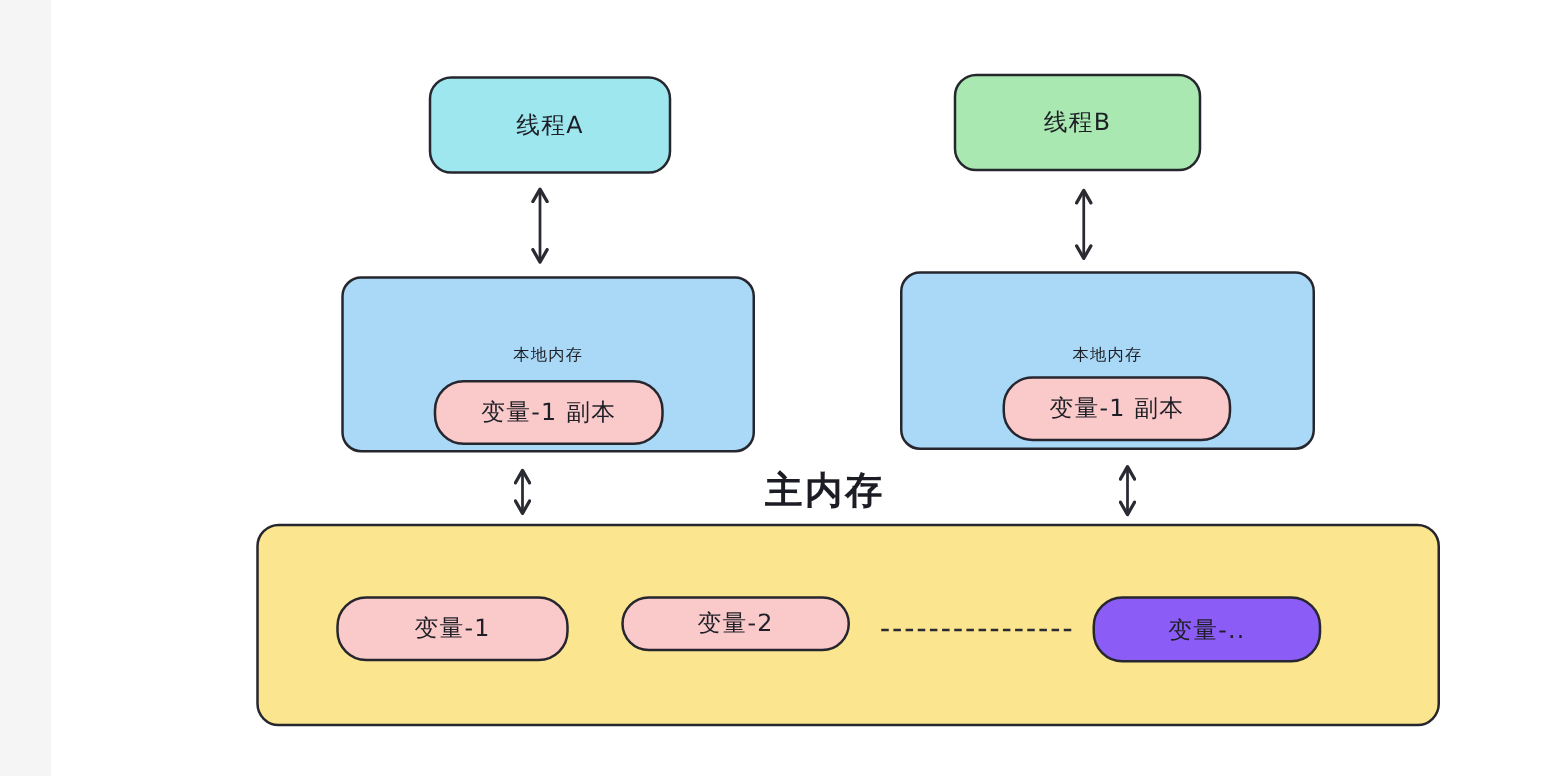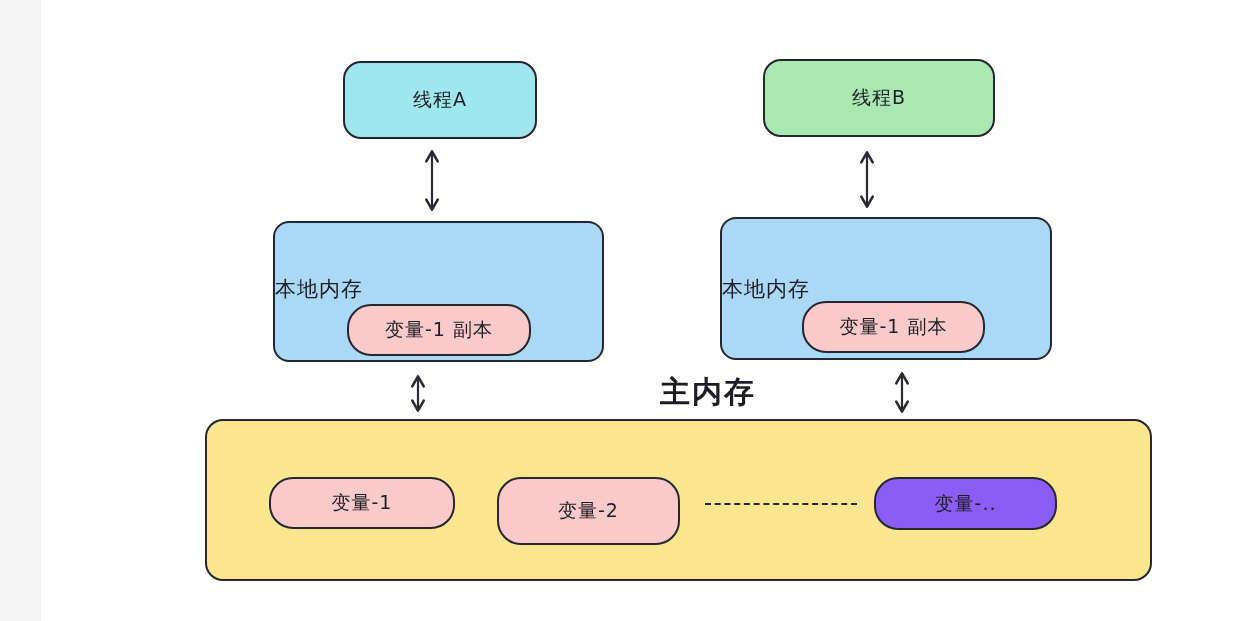--- a/index.html
+++ b/index.html
@@ -28,34 +28,33 @@
     align-items: center;
     justify-content: center;
     font-size: 19px;
     letter-spacing: 1px;
   }
   .thread-box { border-radius: 18px; }
   .memory-box { border-radius: 16px; display: block; }
   .memory-label {
     position: absolute;
     left: 0; width: 100%;
-    text-align: left;
-    font-size: 21px;
+    text-align: center;
+    font-size: 13px;
     color: #1e1f26;
     letter-spacing: 1px;
   }
   .pink-box { border-radius: 24px; font-weight: 500; }
   .main-box { border-radius: 18px; display: block; }
   .main-title {
     position: absolute;
     font-size: 30px;
     font-weight: 700;
     color: #1c1d24;
     letter-spacing: 2px;
-    margin-left: 48px;
   }
   .dash-line {
     position: absolute;
     border-top: 2.5px dashed #2a2a33;
   }
   svg.arrows {
     position: absolute; left: 0; top: 0;
     width: 1251px; height: 621px;
     pointer-events: none;
   }
@@ -63,21 +62,21 @@
 </head>
 <body>
 
 <div class="canvas">
   <div class="gutter" style="background-color: rgb(245, 245, 246);"></div>
 
   <div class="box thread-box" style="left: 343px; top: 61px; width: 194px; height: 78px; background-color: rgb(158, 231, 239);">
     <span>线程A</span>
   </div>
 
-  <div class="box thread-box" style="left: 763px; top: 59px; width: 232px; height: 78px; background-color: rgb(169, 233, 177);">
+  <div class="box thread-box" style="left: 763px; top: 59px; width: 198px; height: 78px; background-color: rgb(169, 233, 177);">
     <span>线程B</span>
   </div>
 
   <div class="box memory-box" style="left: 273px; top: 221px; width: 331px; height: 141px; background-color: rgb(169, 217, 247);">
     <div class="memory-label" style="top:52px;">本地内存</div>
     <div class="box pink-box" style="left: 72px; top: 81px; width: 184px; height: 52px; background-color: rgb(250, 201, 202);">
       <span>变量-1 副本</span>
     </div>
   </div>
 
@@ -87,21 +86,21 @@
       <span>变量-1 副本</span>
     </div>
   </div>
 
   <div class="main-title" style="left:612px; top:372px;">主内存</div>
 
   <div class="box main-box" style="left: 205px; top: 419px; width: 947px; height: 162px; background-color: rgb(251, 229, 143); text-decoration: underline;">
     <div class="box pink-box" style="left: 62px; top: 56px; width: 186px; height: 52px; background-color: rgb(250, 201, 202);">
       <span>变量-1</span>
     </div>
-    <div class="box pink-box" style="left: 290px; top: 56px; width: 183px; height: 68px; background-color: rgb(250, 201, 202);">
+    <div class="box pink-box" style="left: 290px; top: 56px; width: 183px; height: 44px; background-color: rgb(250, 201, 202);">
       <span>变量-2</span>
     </div>
     <div class="dash-line" style="left:498px; top:82px; width:152px;"></div>
     <div class="box pink-box" style="left: 667px; top: 56px; width: 183px; height: 53px; background-color: #8b5cf6;">
       <span>变量-..</span>
     </div>
   </div>
 
   <svg class="arrows" viewBox="0 0 1251 621" xmlns="http://www.w3.org/2000/svg">
     <defs>

